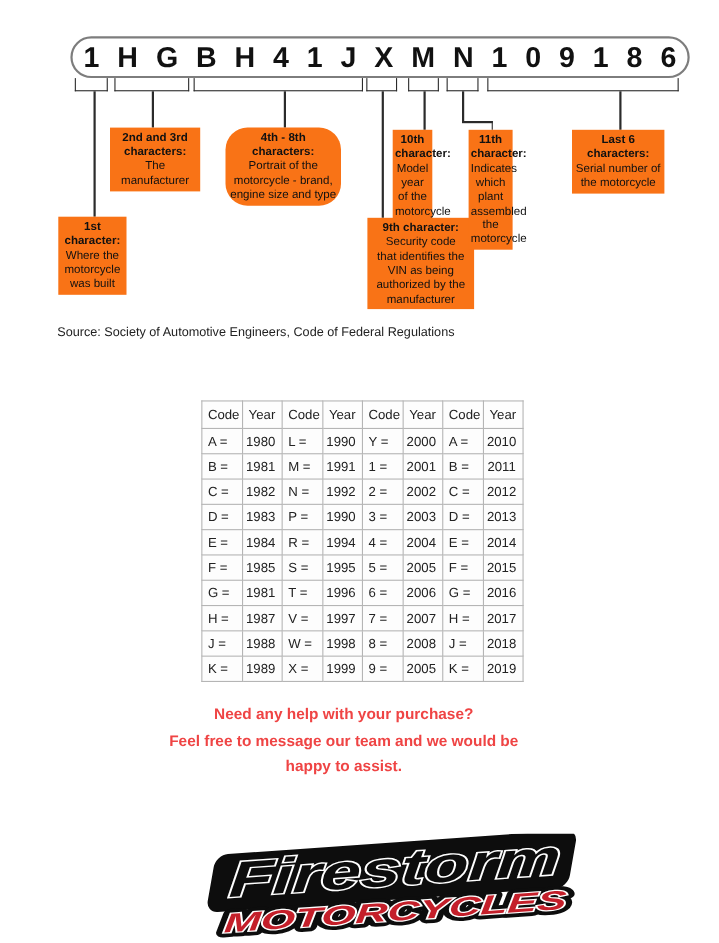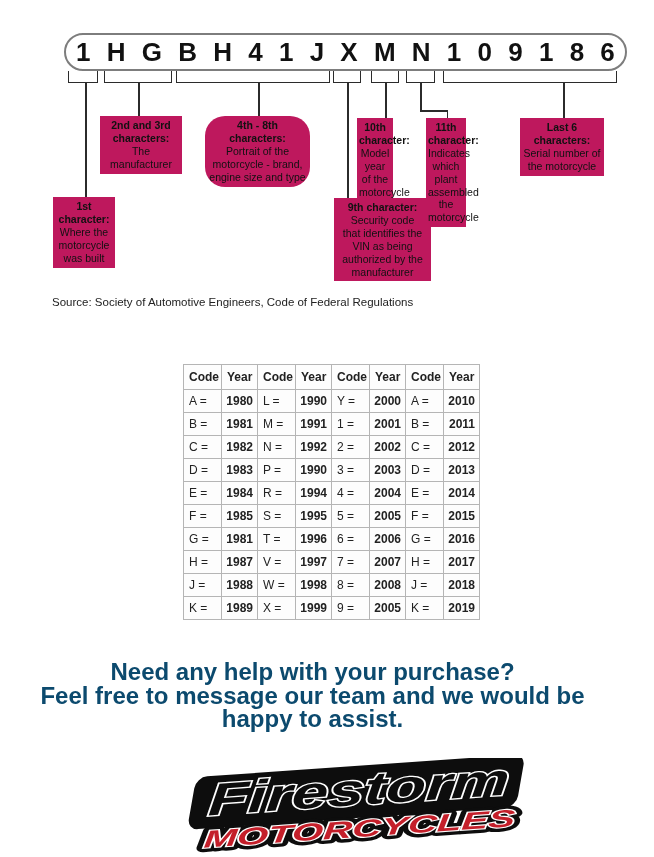--- a/index.html
+++ b/index.html
@@ -17,40 +17,40 @@
   .vin-pill span{line-height:1;}
   
   .bracket{
     position:absolute;top:71px;height:12px;box-sizing:border-box;
     border-left:1.5px solid #2b2b2b;border-right:1.5px solid #2b2b2b;border-bottom:1.5px solid #2b2b2b;
   }
   .vline{position:absolute;width:1.5px;background:#2b2b2b;}
   .hline{position:absolute;height:1.5px;background:#2b2b2b;}
   
   .note{
-    position:absolute;background:#be185d;text-align:center;
+    position:absolute;background:#f97316;text-align:center;
     font-size:10.5px;line-height:12.9px;padding:3px 2px;box-sizing:border-box;color:#111;
   }
   .note .nb{display:block;white-space:pre-line;font-weight:bold;}
   .note .nn{display:block;white-space:pre-line;font-weight:normal;}
   
   .source{position:absolute;left:52px;top:296px;font-size:11.5px;color:#222;}
   
   .year-table{
     position:absolute;left:183px;top:364px;border-collapse:collapse;
     font-size:12px;color:#222;background:#fdfdfd;
   }
   .year-table th,.year-table td{border:1px solid #b5b5b5;height:23px;box-sizing:border-box;}
-  .year-table th{font-weight:bold;text-align:left;padding:2px 2px 2px 5px;height:25px;}
+  .year-table th{font-weight:normal;text-align:left;padding:2px 2px 2px 5px;height:25px;}
   .code-cell{width:37px;text-align:left;padding-left:5px;}
-  .year-cell{width:36px;text-align:right;padding-right:4px;font-weight:bold;}
+  .year-cell{width:36px;text-align:center;padding-right:4px;}
   
   .help{
-    position:absolute;left:0;top:660px;width:625px;text-align:center;
-    font-weight:bold;font-size:24px;line-height:23.5px;color:#0c4a6e;white-space:pre-line;
+    position:absolute;left:0;top:638px;width:625px;text-align:center;
+    font-weight:bold;font-size:14px;line-height:23.5px;color:#ef4444;white-space:pre-line;
   }
   
   .logo-wrap{position:absolute;left:147px;top:758px;width:390px;height:97px;}
   svg text{font-family:"Liberation Sans",sans-serif;}
 </style>
 </head>
 <body>
 
 <div class="canvas">
 

